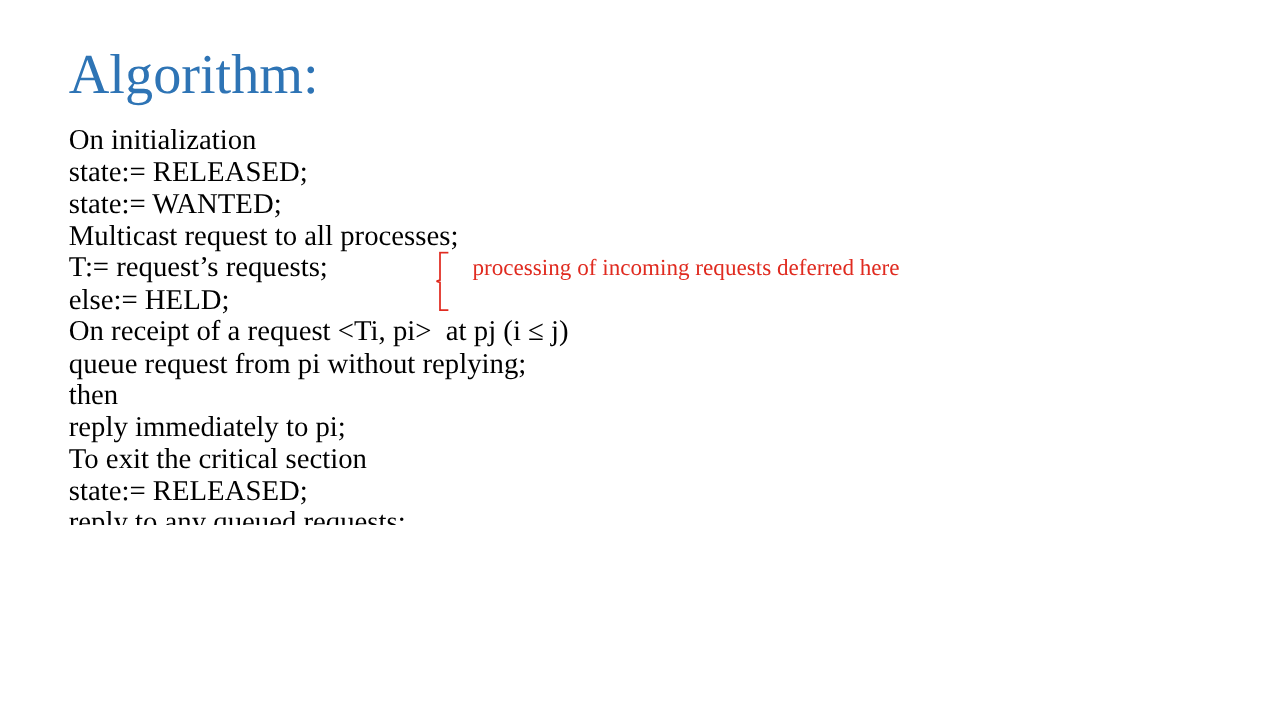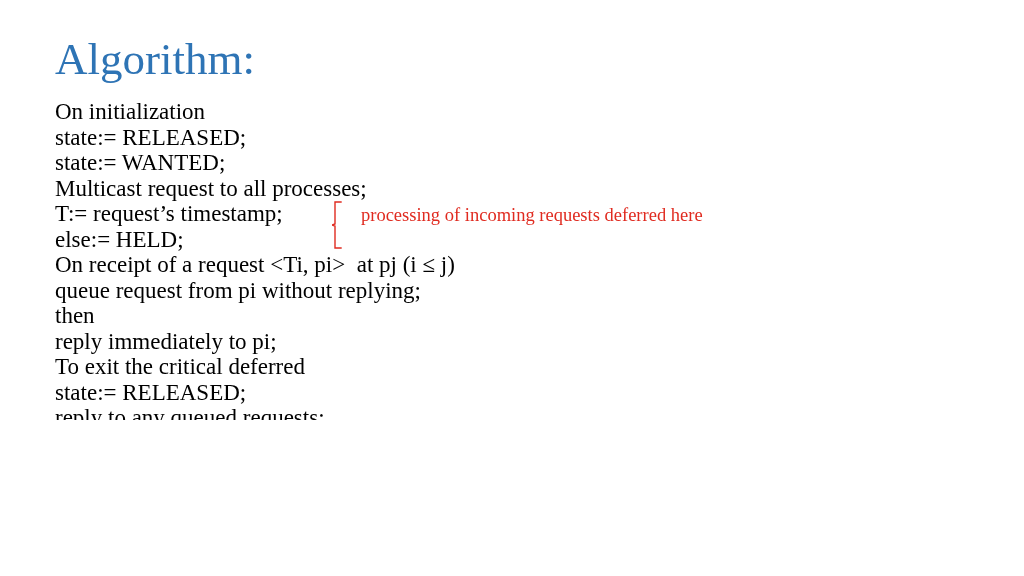--- a/index.html
+++ b/index.html
@@ -37,21 +37,21 @@
     line-height: 25.5px;
     color: #000000;
     white-space: pre;
     letter-spacing: 0px;
   }
   .green { color: #00A15A; }
 
   
   #brace-note {
     position: absolute;
-    left: 332px;
+    left: 349px;
     top: 201px;
     width: 440px;
     height: 50px;
   }
   #brace-shape {
     position: absolute;
     left: 0px;
     top: 0px;
     width: 14px;
     height: 48px;
@@ -77,37 +77,37 @@
 
     <div class="code-line">On initialization</div>
 
     <div class="code-line">state:= RELEASED;</div>
 
 
     <div class="code-line">state:= WANTED;</div>
 
     <div class="code-line">Multicast request to all processes;</div>
 
-    <div class="code-line">T:= request’s timestamp;</div>
+    <div class="code-line">T:= request’s requests;</div>
 
 
     <div class="code-line">else:= HELD;</div>
 
     <div class="code-line">On receipt of a request &lt;Ti, pi&gt;  at pj (i ≤ j)</div>
 
 
     <div class="code-line">queue request from pi without replying;</div>
 
     <div class="code-line">then</div>
 
 
     <div class="code-line">reply immediately to pi;</div>
 
 
-    <div class="code-line">To exit the critical deferred</div>
+    <div class="code-line">To exit the critical section</div>
 
     <div class="code-line">state:= RELEASED;</div>
 
     <div class="code-line">reply to any queued requests;</div>
 
   </div>
 
   <div id="brace-note">
 
     <svg id="brace-shape" viewBox="0 0 14 48">

